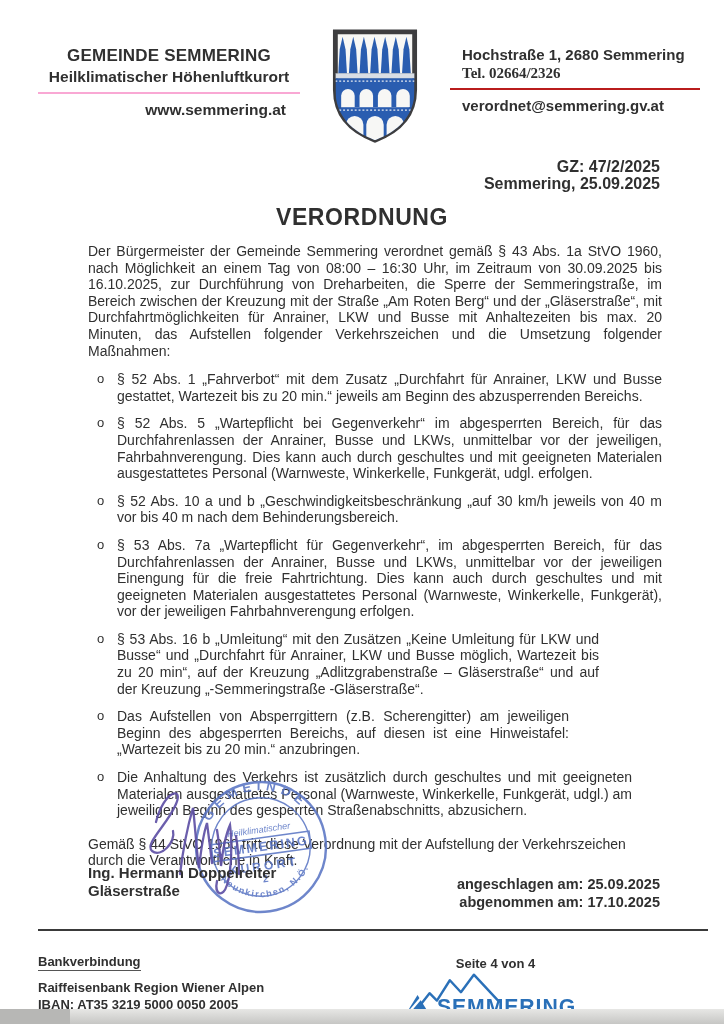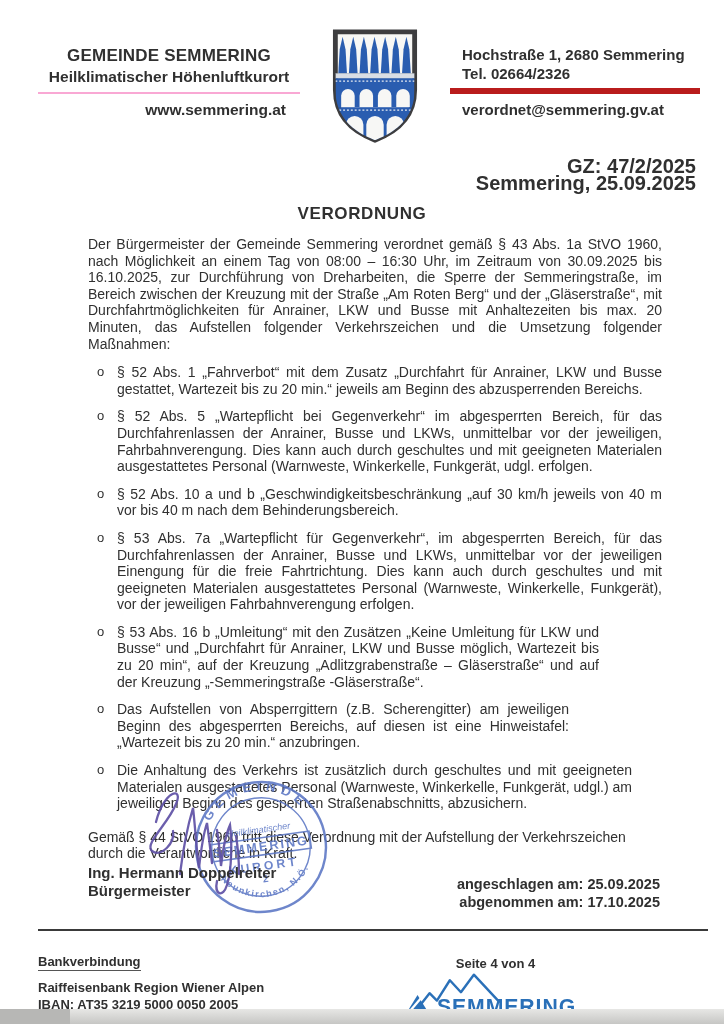--- a/index.html
+++ b/index.html
@@ -13,26 +13,26 @@
   .header{display:flex; align-items:flex-start; padding:28px 24px 0 38px;}
   .hdr-left{width:262px; margin-top:18px;}
   .hdr-left .org{font-size:17px; font-weight:700; text-align:center; letter-spacing:.2px;}
   .hdr-left .sub{font-size:15.5px; font-weight:600; text-align:center; margin-top:2px;
                  padding-bottom:6px; border-bottom:2px solid #f9a8d4;}
   .hdr-left .web{font-size:15.5px; font-weight:700; text-align:right; padding:7px 14px 0 0;}
   .crest-wrap{width:150px; display:flex; justify-content:center;}
   .hdr-right{width:250px; margin-top:18px;}
   .hdr-right .l1,.hdr-right .l2{font-size:15px; font-weight:700; padding-left:12px;}
   .hdr-right .l2{margin-top:2px; padding-bottom:6px;}
-  .hdr-right .rule{border-bottom:6px solid #b91c1c;}
+  .hdr-right .rule{border-bottom:2px solid #b91c1c;font-family:Liberation Serif, serif;}
   .hdr-right .l3{font-size:15px; font-weight:700; padding:7px 0 0 12px;}
   
-  .meta{ text-align:right; padding-right:28px; margin-top:10px; font-size:20px; font-weight:600; line-height:17px;}
-  
-  .doc-title{text-align:center; font-size:17px; font-weight:700; letter-spacing:.6px; margin:12px 0 12px 0;}
+  .meta{ text-align:right; padding-right:64px; margin-top:10px; font-size:16px; font-weight:600; line-height:17px;}
+  
+  .doc-title{text-align:center; font-size:23px; font-weight:700; letter-spacing:.6px; margin:12px 0 12px 0;}
   .doc-body{padding:0 62px 0 88px; font-size:14px; line-height:16.6px;}
   .intro{text-align:justify; margin:0;}
   ul.measures{list-style:none; margin:12px 0 0 0; padding:0 0 0 9px;}
   ul.measures li{display:flex; margin-bottom:11px; text-align:justify;}
   ul.measures .marker{flex:none; width:20px; font-size:13px;}
   ul.measures .mtext{flex:1;}
   ul.measures li:nth-child(5) .mtext{max-width:482px;}
   ul.measures li:nth-child(6) .mtext{max-width:452px;}
   ul.measures li:nth-child(7) .mtext{max-width:515px;}
   .closing{margin-top:17px; max-width:562px;}
@@ -195,21 +195,21 @@
           <path d="M62 96 C66 64 72 40 75 30 C77 46 79 78 81 90 C83 72 86 54 89 45 C91 60 93 76 94 85"></path>
           <path d="M99 52 C101 64 102 76 103 88 C105 70 108 56 112 47 C114 62 114 92 109 107 C105 120 96 117 99 103"></path>
           <path d="M118 58 C120 70 121 84 121 96"></path>
         </g>
       </svg>
     </span>
   </div>
 
   <div class="signer">
     <div>Ing. Hermann Doppelreiter</div>
-    <div>Bürgermeister</div>
+    <div>Gläserstraße</div>
   </div>
 
   <div class="posted">
     <div>angeschlagen am: 25.09.2025</div>
     <div>abgenommen am: 17.10.2025</div>
   </div>
 
   <div class="footer">
     <div class="f-left">
       <span class="bank-h">Bankverbindung</span>

